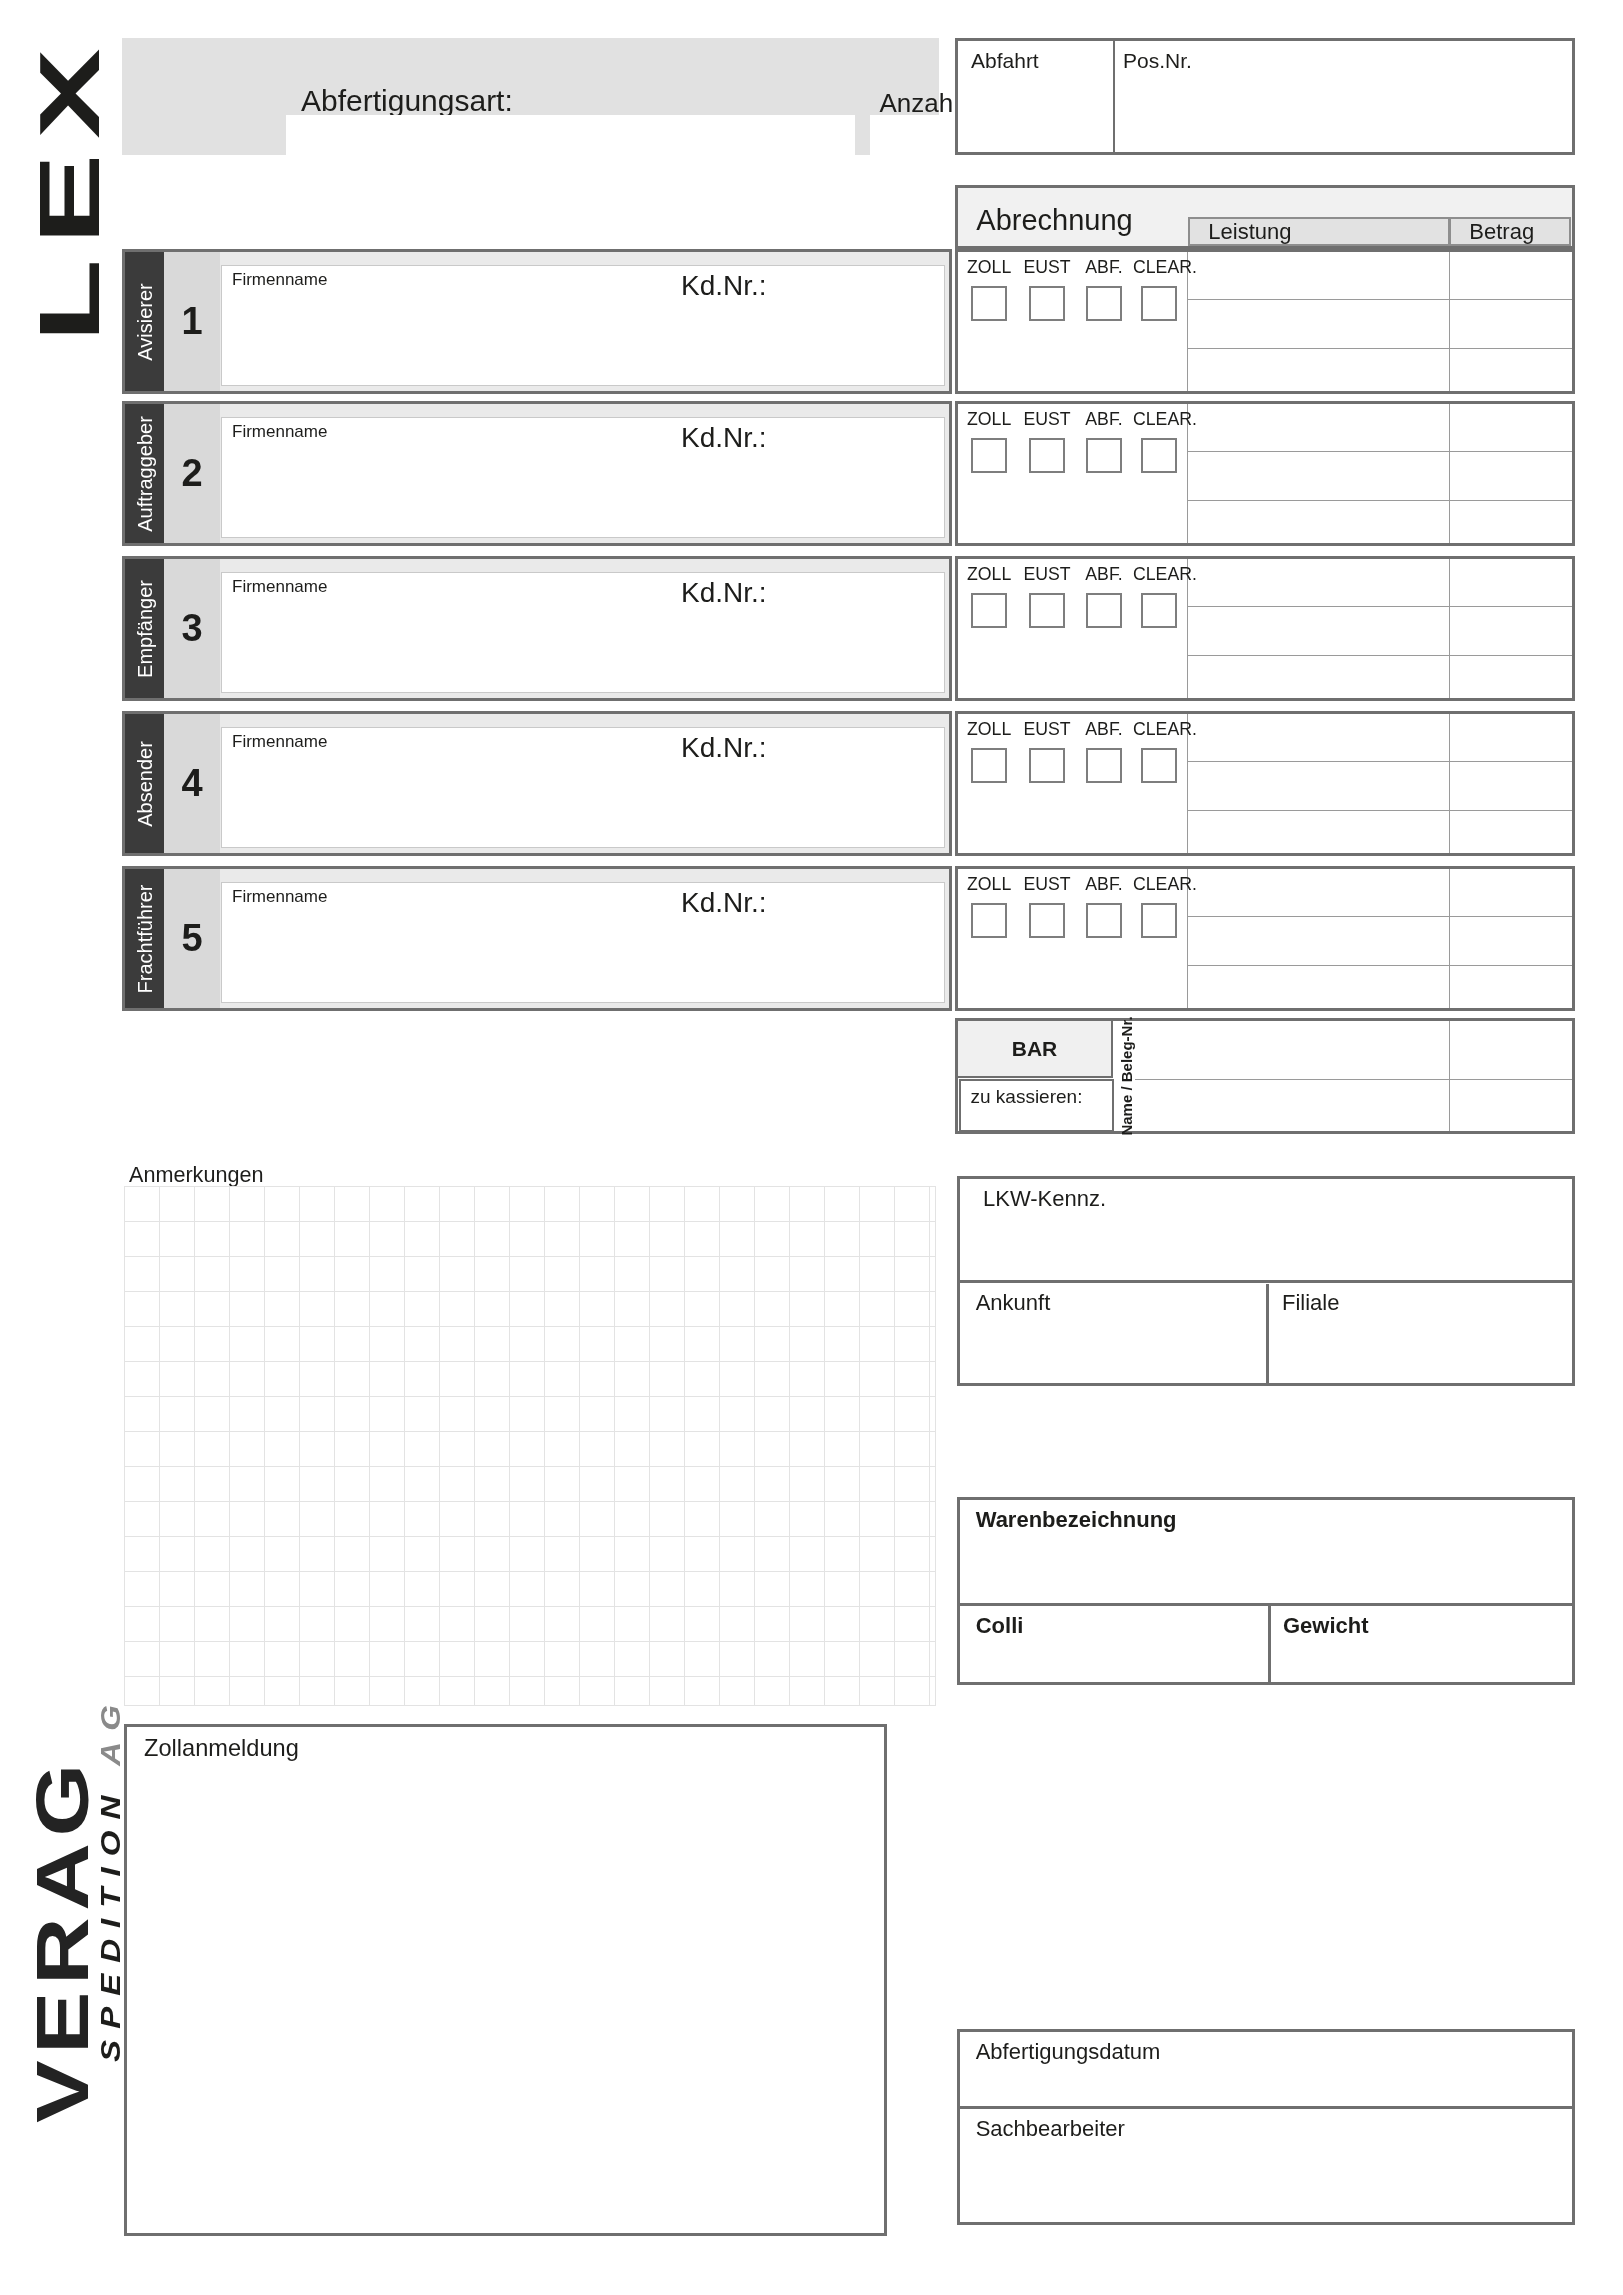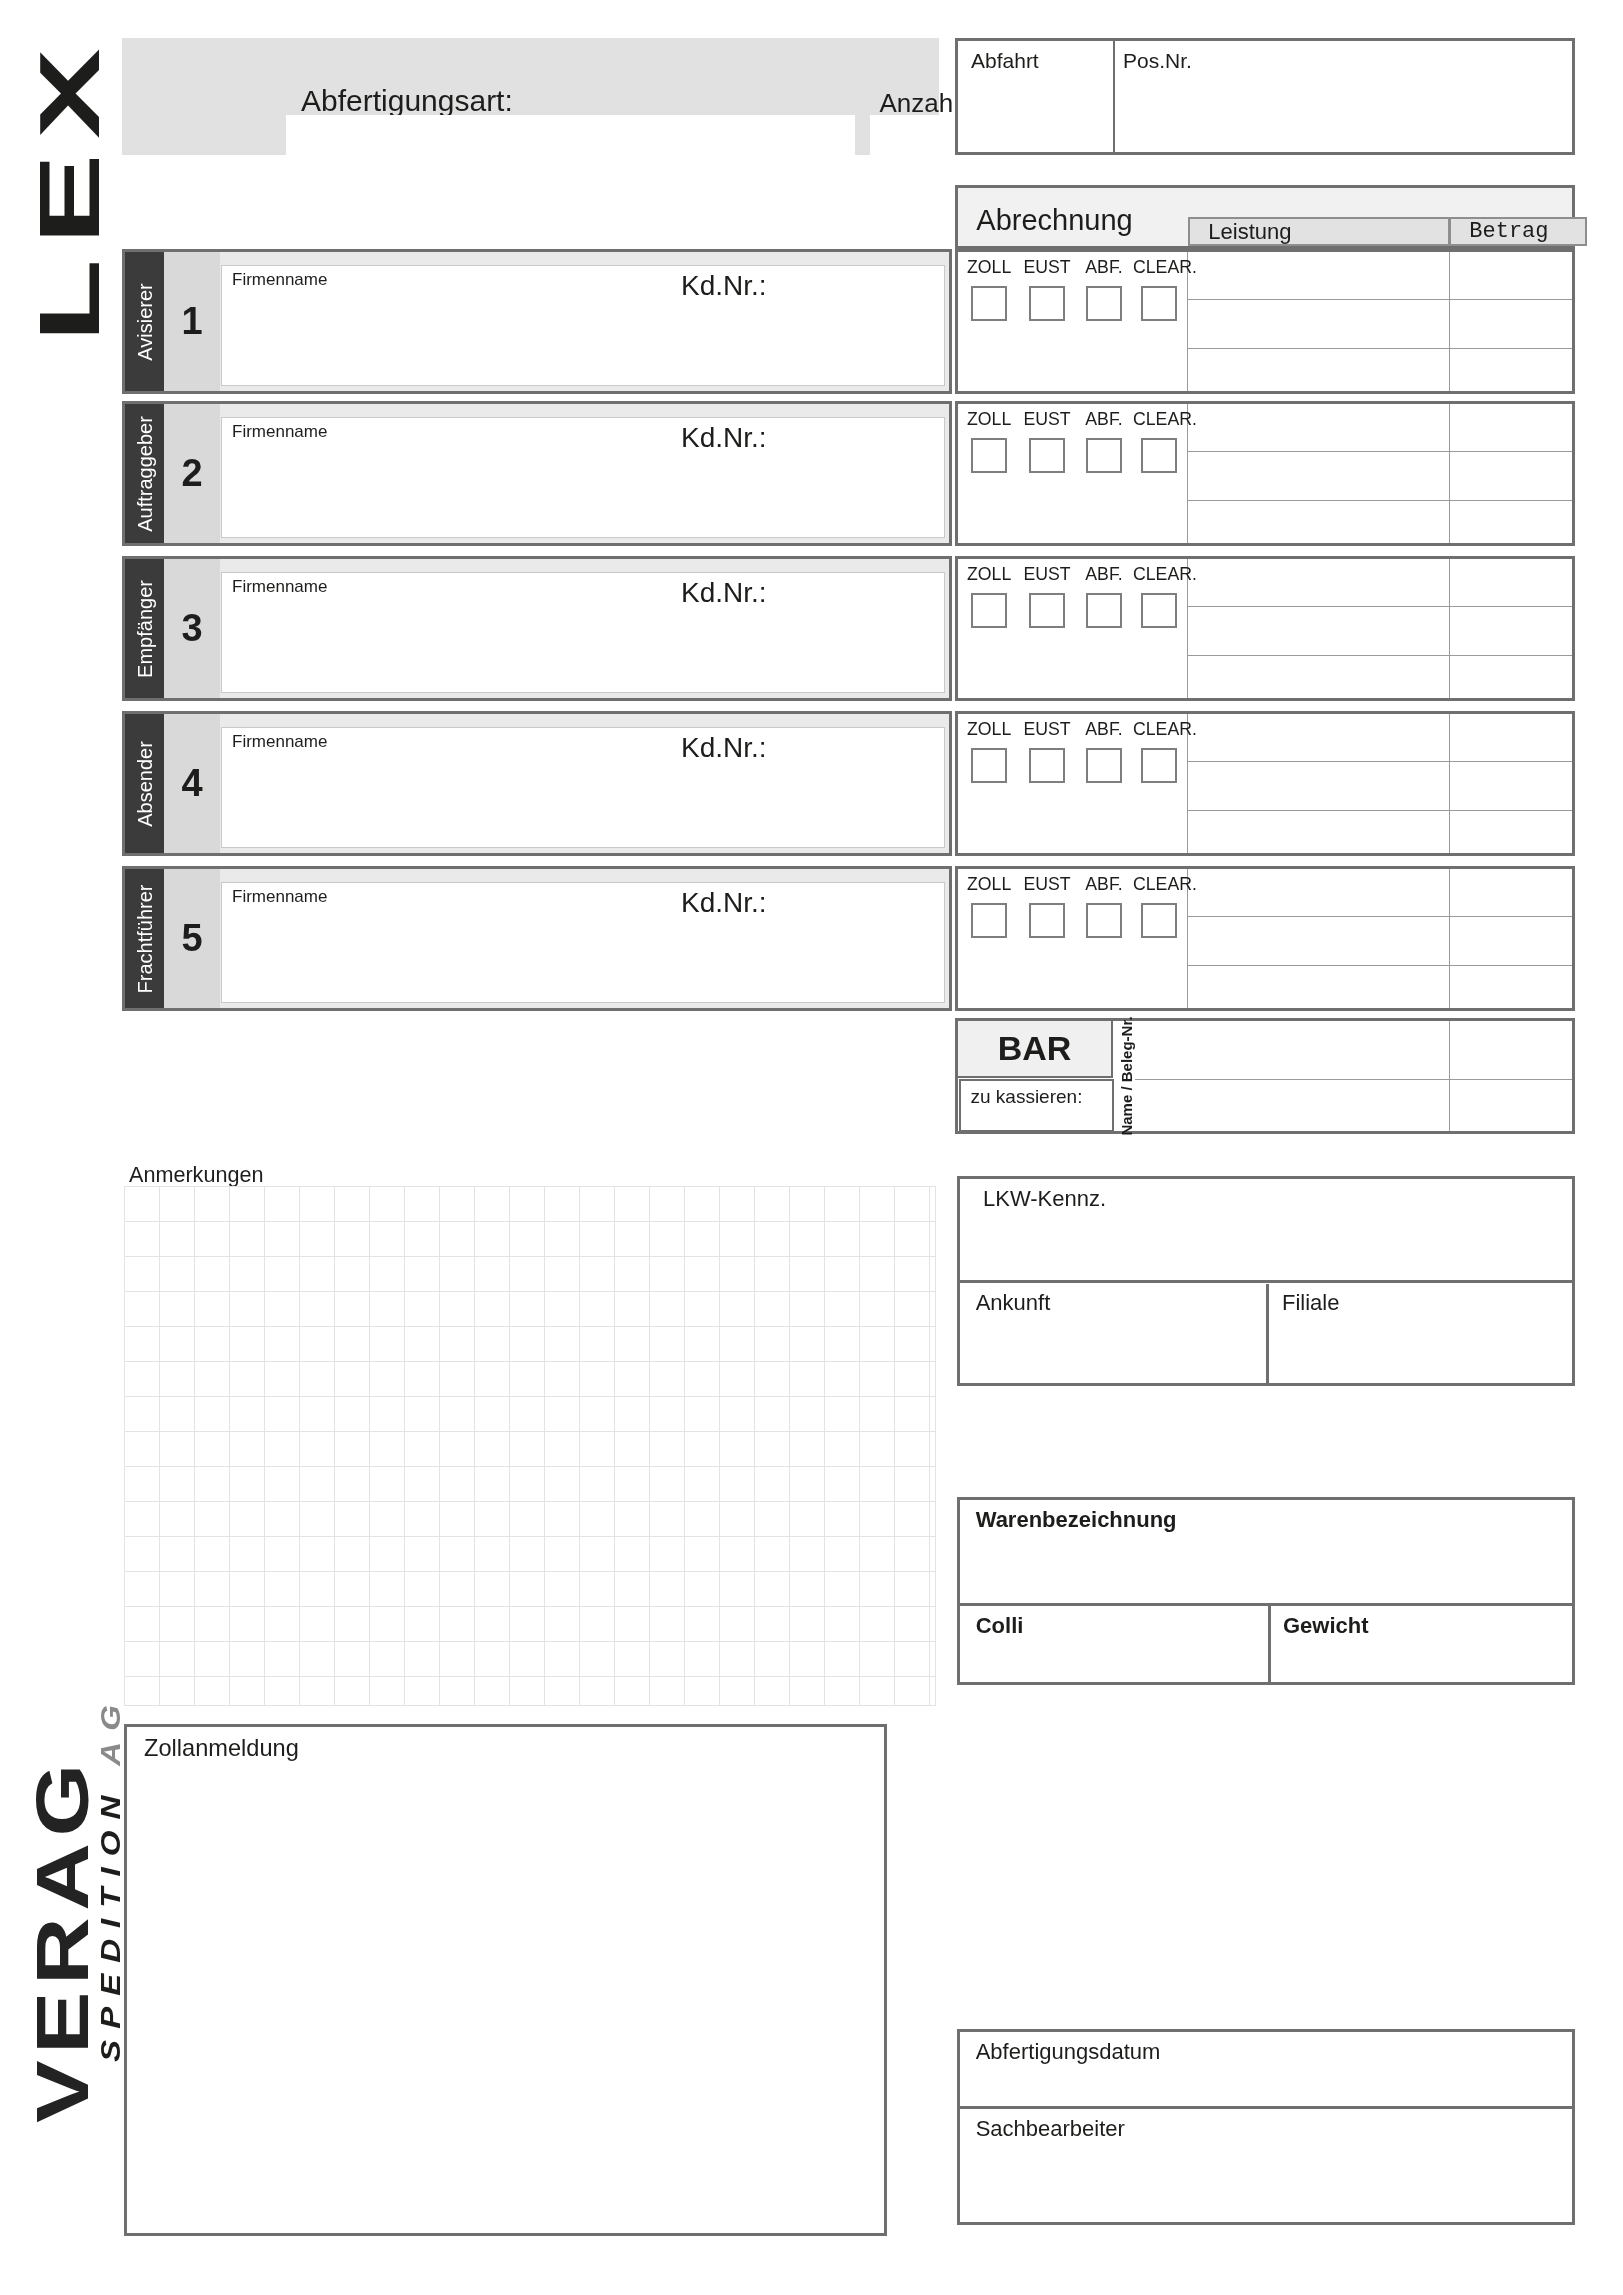--- a/index.html
+++ b/index.html
@@ -15,41 +15,41 @@
   .abfart-input{left:164px;top:77px;width:569px;height:69px;}
   .anzahl-input{left:748px;top:77px;width:181px;height:69px;}
   .filiale-box{left:955px;top:38px;width:620px;height:117px;border:3.3px solid #6f6f6f;background:#fff;box-sizing:border-box;}
   .filiale-div{position:absolute;left:155px;top:0;width:2px;height:100%;background:#6f6f6f;}
   .cell-label{position:absolute;font-size:21px;}
   
   .abr-head{left:955px;top:185px;width:620px;height:64px;background:#f1f1f1;border:3.3px solid #6f6f6f;box-sizing:border-box;}
   .abr-title{position:absolute;left:18.3px;top:15.7px;font-size:29px;}
   .col-head{position:absolute;top:29px;height:29px;background:#e2e2e2;border:2px solid #8e8e8e;box-sizing:border-box;font-size:22px;line-height:26px;padding-left:18.3px;}
   .col-head.leistung{left:230px;width:262px;}
-  .col-head.betrag{left:491px;width:138px;font-family:Liberation Mono, monospace;}
+  .col-head.betrag{left:491px;width:122px;}
   
   .party-row{position:absolute;left:122px;width:830px;height:145px;border:3.3px solid #6f6f6f;background:#eaeaea;box-sizing:border-box;}
   .role-bar{position:absolute;left:0;top:0;width:39px;height:100%;background:#3b3b3b;}
   .role-bar .vtext{color:#fff;font-size:20px;}
   .num-zone{position:absolute;left:39px;top:0;width:56px;height:100%;background:#d9d9d9;display:flex;align-items:center;justify-content:center;font-size:38px;font-weight:bold;}
   .party-white{position:absolute;left:96px;top:13px;right:3.9px;bottom:5.2px;background:#fff;border:1.3px solid #c9c9c9;}
   .firmenname-label{position:absolute;left:107px;top:18.3px;font-size:17px;}
   .kdnr-label{position:absolute;left:556px;top:18.3px;font-size:28px;}
   
   .abr-row{position:absolute;left:955px;width:620px;height:145px;border:3.3px solid #6f6f6f;background:#fff;box-sizing:border-box;}
   .abr-vline1{position:absolute;left:229px;top:0;width:1.3px;height:100%;background:#9a9a9a;}
   .abr-vline2{position:absolute;left:491px;top:0;width:1.3px;height:100%;background:#9a9a9a;}
   .abr-hline{position:absolute;left:229px;right:0;height:1.3px;background:#9a9a9a;}
   .cb-col{position:absolute;top:5.2px;width:52px;text-align:center;}
   .cb-col .cb-label{font-size:17.7px;display:block;}
   .checkbox{width:32px;height:31px;border:2.6px solid #7e7e7e;background:#fff;margin:7.9px auto 0 auto;}
   .fill-cell{position:absolute;}
   
   .bar-block{left:955px;top:1018px;width:620px;height:116px;border:3.3px solid #6f6f6f;background:#fff;box-sizing:border-box;}
-  .bar-cell{position:absolute;left:0;top:0;width:155px;height:57px;background:#f0f0f0;border-right:2.6px solid #6f6f6f;border-bottom:2.6px solid #6f6f6f;box-sizing:border-box;display:flex;align-items:center;justify-content:center;font-size:34px;font-weight:800;}
+  .bar-cell{position:absolute;left:0;top:0;width:155px;height:57px;background:#f0f0f0;border-right:2.6px solid #6f6f6f;border-bottom:2.6px solid #6f6f6f;box-sizing:border-box;display:flex;align-items:center;justify-content:center;font-size:21px;font-weight:800;}
   .kassieren-cell{position:absolute;left:1.3px;top:58px;width:151px;height:49px;border:2.6px solid #6f6f6f;background:#fff;}
   .kassieren-cell span{position:absolute;left:9.2px;top:5.2px;font-size:19px;}
   .name-strip{position:absolute;left:158px;top:0;width:19.6px;height:110px;}
   .name-strip .vtext{font-size:15px;font-weight:bold;}
   .bar-hline{position:absolute;left:177px;right:0;top:58px;height:1.3px;background:#9a9a9a;}
   
   .anm-label{left:129px;top:1162px;font-size:21.6px;}
   .anm-grid{left:124px;top:1186px;width:811px;height:519px;background-image:
       repeating-linear-gradient(to right,#e3e3e3 0 1.3px,transparent 1.3px 35px),
       repeating-linear-gradient(to bottom,#e3e3e3 0 1.3px,transparent 1.3px 35px);

